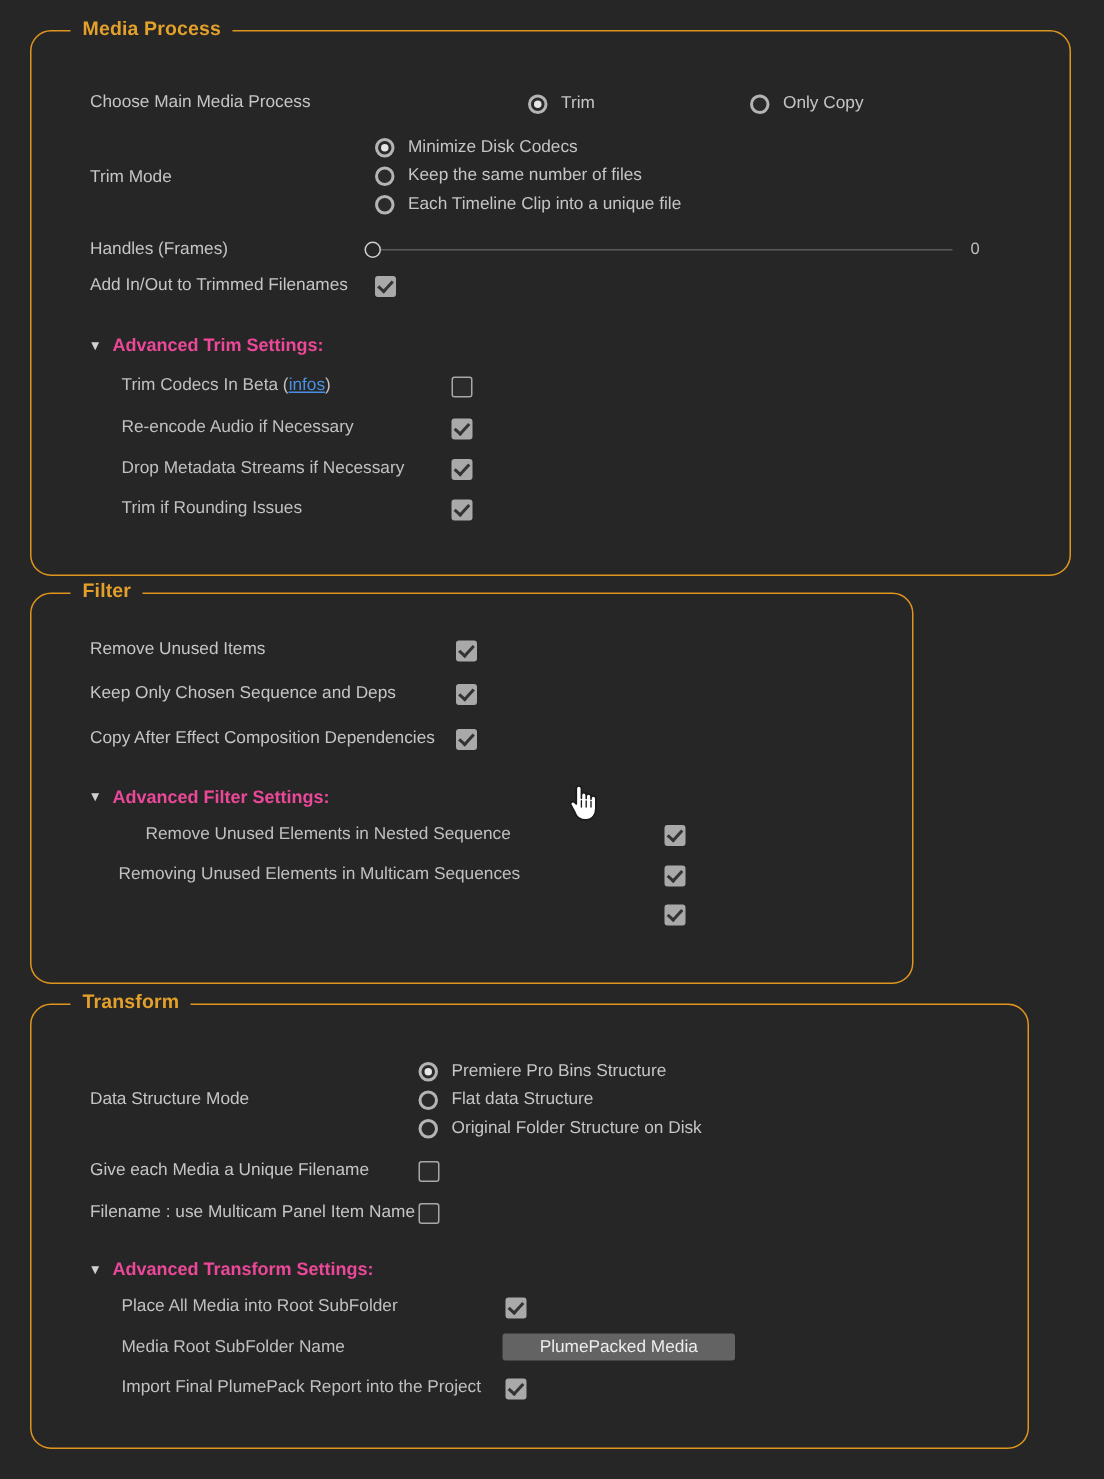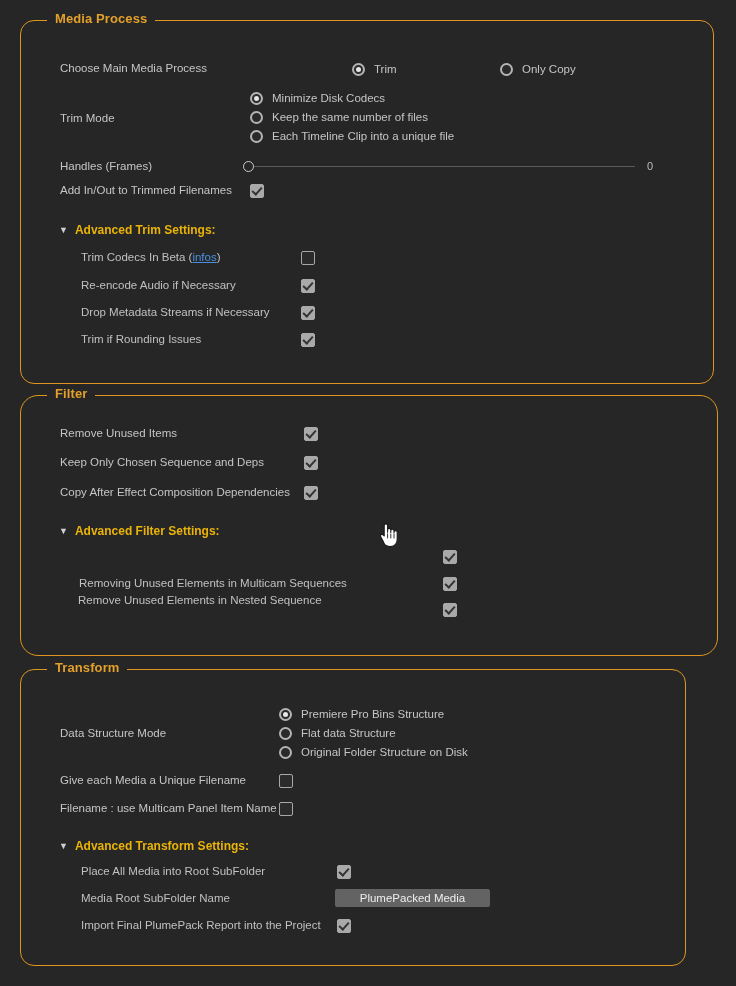--- a/index.html
+++ b/index.html
@@ -138,21 +138,21 @@
     align-items: center;
     gap: 7px;
   }
   .tri {
     color: #d0d0d0;
     font-size: 9px;
     line-height: 1;
     transform: translateY(0px);
   }
   .disc-lbl {
-    color: #eab308;
+    color: #ec4899;
     font-size: 12px;
     font-weight: bold;
     white-space: nowrap;
   }
 
   
   .link {
     color: #4a90e2;
     text-decoration: underline;
   }
@@ -292,21 +292,21 @@
     </div>
 
     <div class="row" style="left:60px; top:313px;">
       <span class="lbl sub">Trim if Rounding Issues</span>
     </div>
     <div class="row" style="left:280px; top:312px;">
       <span class="cb on"></span>
     </div>
   </div>
 
-  <div class="group" style="left:20px; top:395px; width:698px; height:261px;border-radius:18px;">
+  <div class="group" style="left:20px; top:395px; width:589px; height:261px;">
     <div class="legend">Filter</div>
 
     <div class="row" style="left:39px; top:32px;">
       <span class="lbl">Remove Unused Items</span>
     </div>
     <div class="row" style="left:283px; top:31px;">
       <span class="cb on"></span>
     </div>
 
     <div class="row" style="left:39px; top:61px;">
@@ -321,21 +321,21 @@
     </div>
     <div class="row" style="left:283px; top:90px;">
       <span class="cb on"></span>
     </div>
 
     <div class="row disclosure" style="left:38px; top:128px;">
       <span class="tri">▼</span>
       <span class="disc-lbl">Advanced Filter Settings:</span>
     </div>
 
-    <div class="row" style="left:57px; top:155px;margin-top:44px;">
+    <div class="row" style="left:76px; top:155px;">
       <span class="lbl sub">Remove Unused Elements in Nested Sequence</span>
     </div>
     <div class="row" style="left:422px; top:154px;">
       <span class="cb on"></span>
     </div>
 
     <div class="row" style="left:58px; top:182px;">
       <span class="lbl sub">Removing Unused Elements in Multicam Sequences</span>
     </div>
     <div class="row" style="left:422px; top:181px;">

